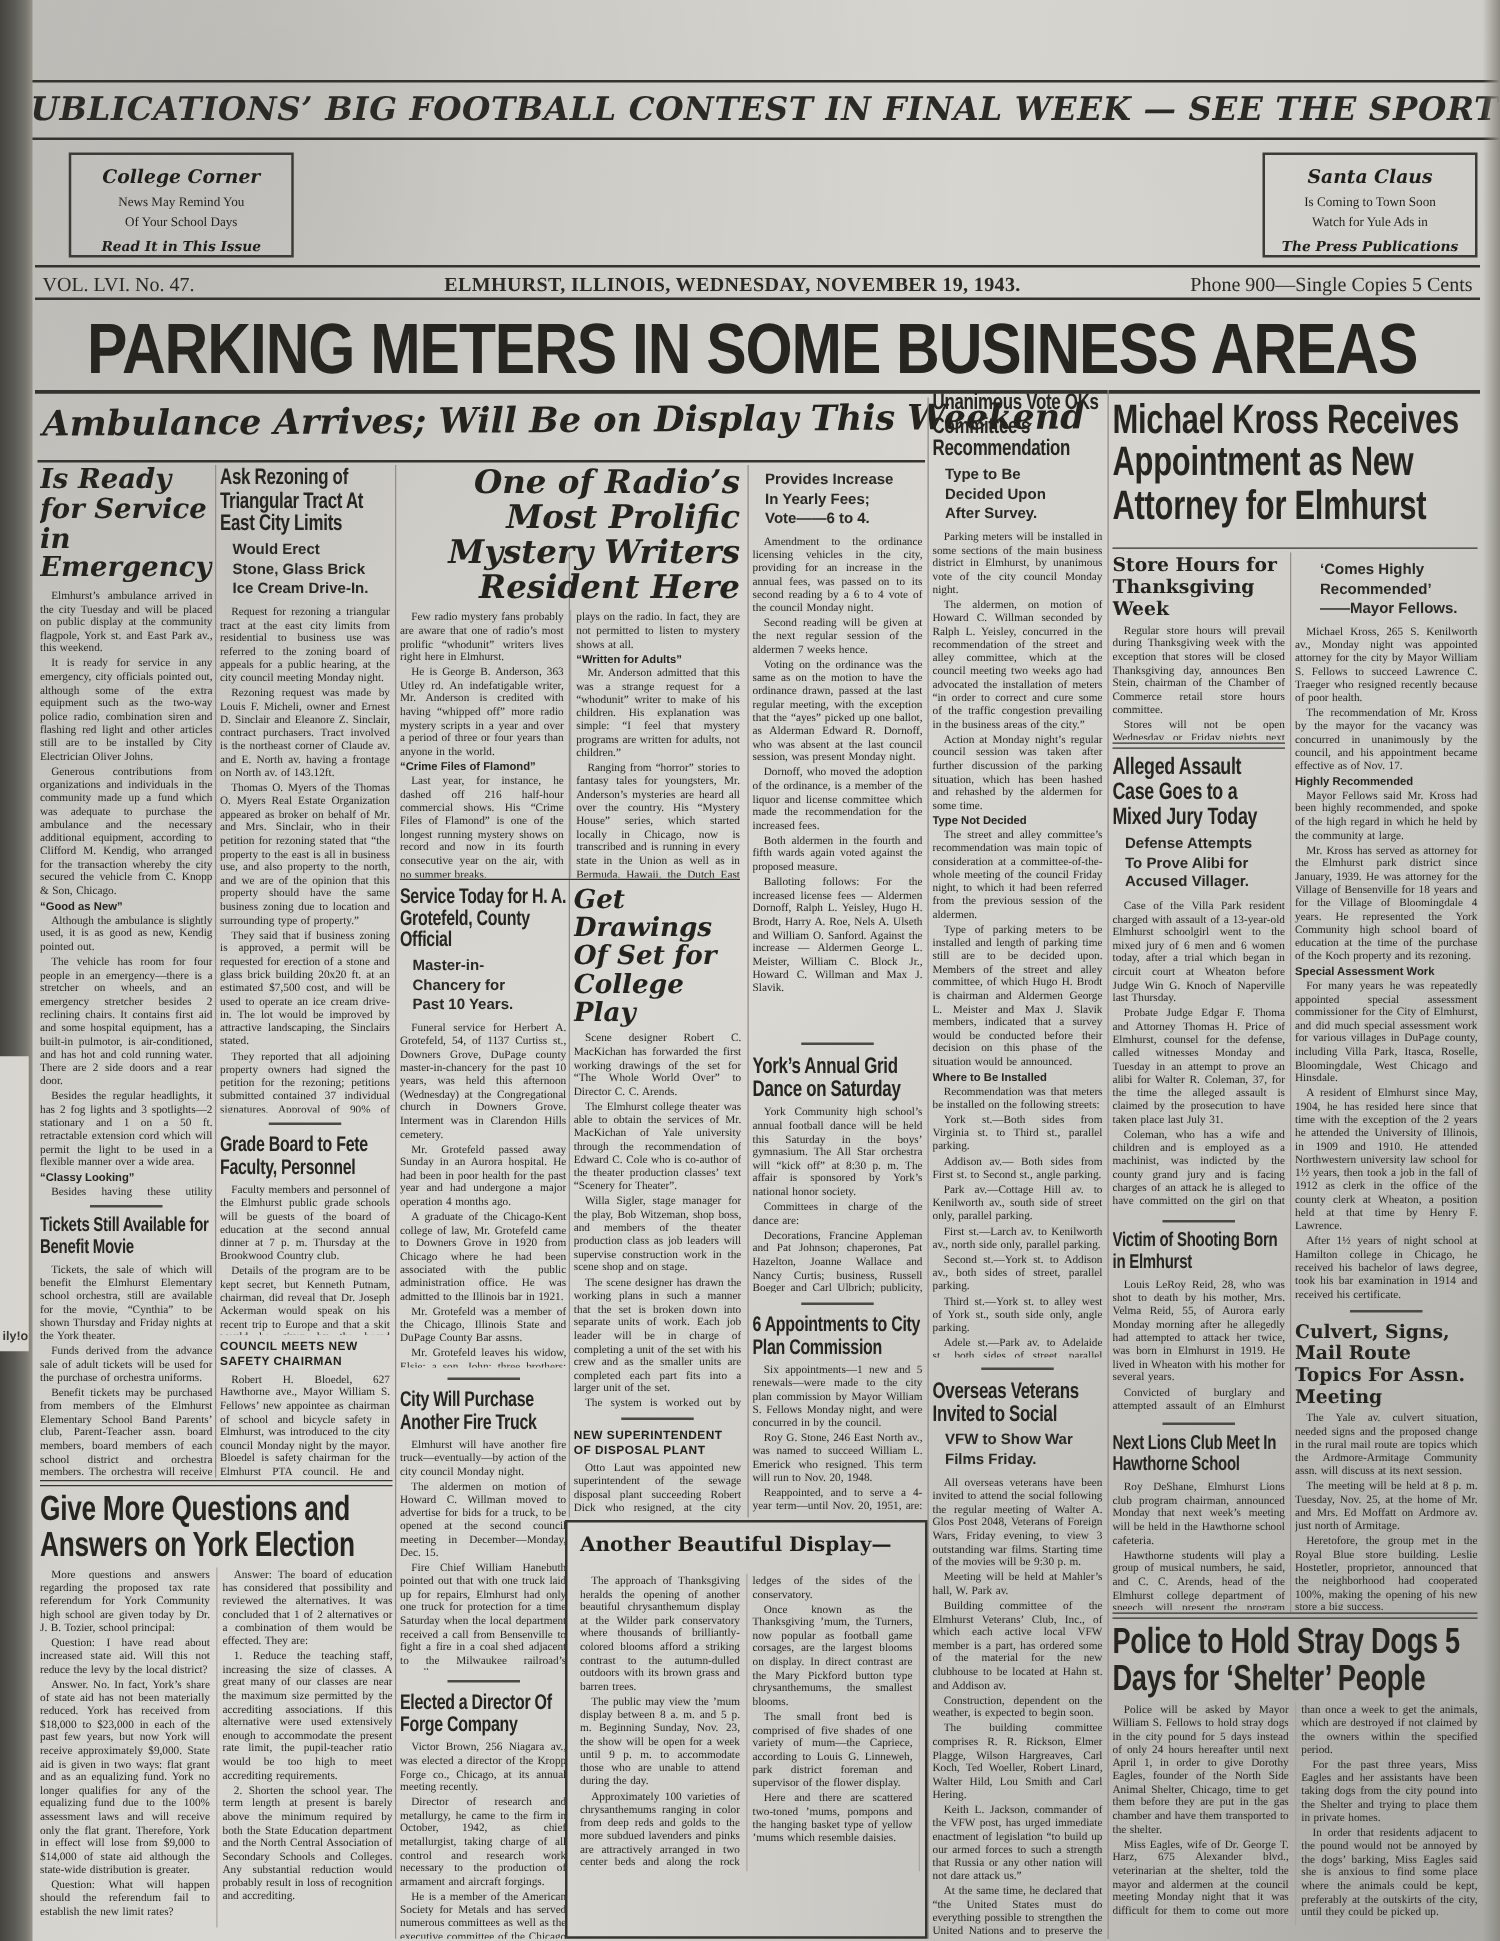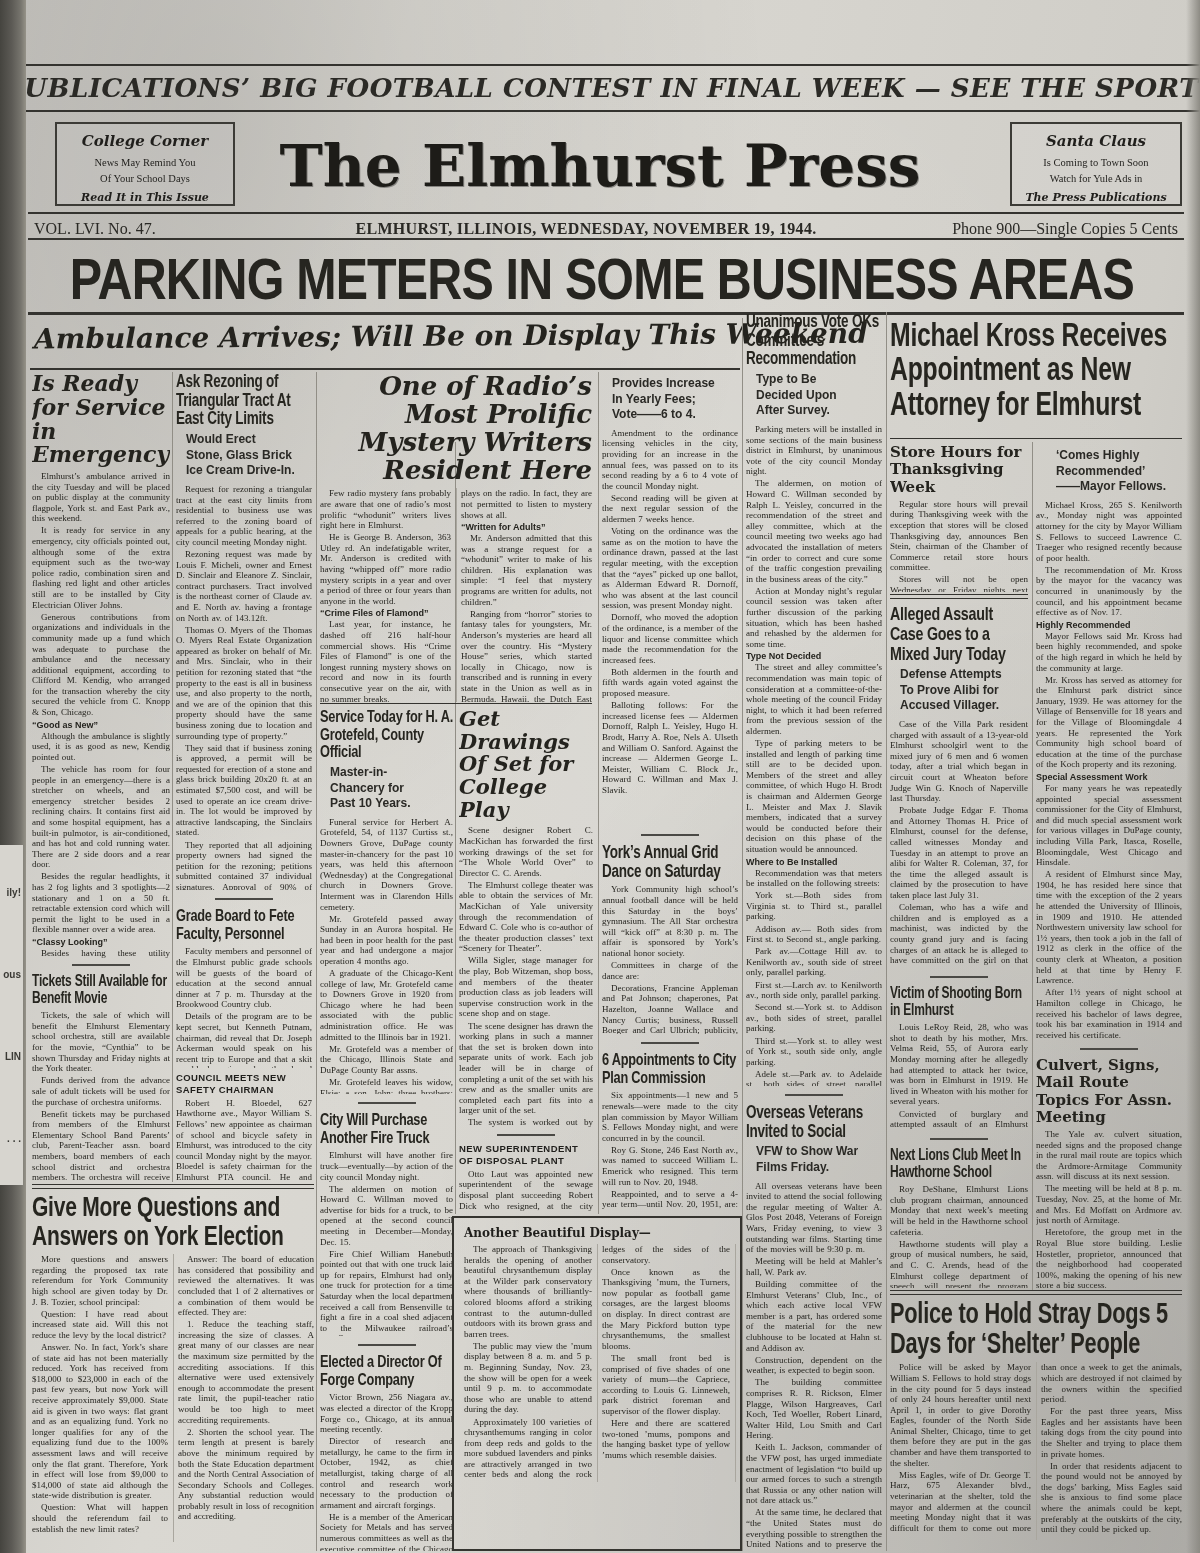--- a/index.html
+++ b/index.html
@@ -6,23 +6,23 @@
   html,body{background:#77756f}
   .sheet{position:relative;width:1200px;height:1553px;margin:0 auto;overflow:hidden;
     background:linear-gradient(100deg,#c9c7c2,#dad8d2 28%,#d6d4ce 55%,#cfcdc7 82%,#bfbdb8);
     font-family:"Liberation Serif",serif;color:#201f1c}
   .sheet::before{content:"";position:absolute;inset:0;pointer-events:none;
     background:radial-gradient(ellipse at 18% 8%,rgba(0,0,0,.10),transparent 40%),
                radial-gradient(ellipse at 90% 95%,rgba(0,0,0,.12),transparent 45%),
                radial-gradient(ellipse at 55% 45%,rgba(255,255,255,.10),transparent 60%)}
   .edge-strip{position:absolute;left:0;top:0;width:26px;height:1553px;z-index:5;
     background:linear-gradient(90deg,#45443f,#5c5a55 45%,#77756e 80%,#969389)}
-  .edge-frag{position:absolute;left:0;top:845px;width:23px;height:340px;z-index:6;background:#d7d5cf;
+  .edge-frag{position:absolute;left:0;top:845px;width:23px;height:236px;z-index:6;background:#d7d5cf;
     font-family:"Liberation Sans",sans-serif;font-weight:bold;font-size:10px;color:#3a3934;
-    display:flex;flex-direction:column;justify-content:space-around;align-items:flex-end;padding:6px 2px;overflow:hidden}
+    display:flex;flex-direction:row;justify-content:space-around;align-items:flex-end;padding:6px 2px;overflow:hidden}
   .right-edge{position:absolute;right:0;top:0;width:14px;height:1553px;z-index:5;
     background:linear-gradient(270deg,#8d8b84,rgba(141,139,132,0))}
   .hr{position:absolute;background:#34332f}
   .dblrule{position:absolute;height:5px;border-top:1.5px solid #34332f;border-bottom:1.5px solid #34332f}
   .vr{position:absolute;width:1px;background:#918e86}
   .art{position:absolute;overflow:hidden}
   .art.dash::before{content:"";display:block;width:58px;border-top:2px solid #4a4945;margin:2px auto 7px}
   .body p{font-size:9px;line-height:10.6px;text-align:justify;text-indent:9px;margin:0 0 1.5px;word-spacing:.6px;color:#25241f}
   .cols2{column-count:2;column-gap:10px;column-rule:1px solid #a9a69e}
   .hs{font-family:"Liberation Sans",sans-serif;font-weight:bold;line-height:1.04;color:#26251f;letter-spacing:-.3px;margin-bottom:4px}
@@ -44,21 +44,21 @@
     text-shadow:1px 1px 0 rgba(0,0,0,.35)}
   .dateline{position:absolute;left:28px;top:214px;width:1156px;height:24px;display:flex;align-items:flex-end;font-size:16px;color:#2a2925}
   .dateline .dl-l{width:220px;text-align:left;padding-left:6px}
   .dateline .dl-c{flex:1;text-align:center;font-weight:bold;letter-spacing:.3px}
   .dateline .dl-r{width:260px;text-align:right;padding-right:6px}
   .mainhead{position:absolute;left:34px;top:246px;width:1136px;height:66px;overflow:visible}
   .mainhead .cond85{font-family:"Liberation Sans",sans-serif;font-weight:bold;font-size:57px;letter-spacing:-1px;color:#262520;text-align:center;white-space:nowrap}
   .ambbanner{position:absolute;left:34px;top:320px;width:706px;height:46px;
     font-family:"DejaVu Serif",serif;font-style:italic;font-weight:bold;font-size:28px;white-space:nowrap;color:#24231e;transform:rotate(-.4deg)}
   .mumbox{position:absolute;left:452px;top:1216px;width:290px;height:335px;border:2.5px solid #35342f;padding:8px 10px;overflow:hidden;background:rgba(255,255,255,.05)}
-  .mumbox .kick{font-family:"DejaVu Serif",serif;font-weight:bold;font-size:12px;margin-bottom:4px}
+  .mumbox .kick{font-family:"DejaVu Serif",serif;font-weight:bold;font-size:16px;margin-bottom:14px}
   .mumbox .hsi{font-size:19px}
 </style>
 </head>
 <body>
 
 <div class="sheet">
 
   <div class="edge-strip"></div>
   <div class="edge-frag">
     <span>ily!</span>
@@ -72,33 +72,32 @@
   <div class="topbanner">PRESS  PUBLICATIONS’  BIG  FOOTBALL  CONTEST  IN  FINAL  WEEK — SEE  THE  SPORT  PAGES</div>
   <div class="hr" style="left:0;top:110px;width:1200px;height:2px"></div>
 
   <div class="infobox" style="left:55px;top:122px;width:180px;height:84px">
     <div class="t">College Corner</div>
     <div class="l">News May Remind You</div>
     <div class="l">Of Your School Days</div>
     <div class="b">Read It in This Issue</div>
   </div>
 
-  <div class="masthead">The Elmhurst Press</div>
 
   <div class="infobox" style="left:1010px;top:122px;width:172px;height:84px">
     <div class="t">Santa Claus</div>
     <div class="l">Is Coming to Town Soon</div>
     <div class="l">Watch for Yule Ads in</div>
     <div class="b">The Press Publications</div>
   </div>
 
   <div class="hr" style="left:28px;top:212px;width:1156px;height:2px"></div>
   <div class="dateline">
     <span class="dl-l">VOL. LVI.   No. 47.</span>
-    <span class="dl-c">ELMHURST, ILLINOIS, WEDNESDAY, NOVEMBER 19, 1944.</span>
+    <span class="dl-c">ELMHURST, ILLINOIS, WEDNESDAY, NOVEMBER 19, 1943.</span>
     <span class="dl-r">Phone 900—Single Copies 5 Cents</span>
   </div>
   <div class="hr" style="left:28px;top:238px;width:1156px;height:2px"></div>
 
   <div class="mainhead">
     <span class="cond85">PARKING METERS IN SOME BUSINESS AREAS</span>
   </div>
   <div class="hr" style="left:28px;top:312px;width:1156px;height:3px"></div>
 
   <div class="ambbanner">Ambulance Arrives; Will Be on Display This Weekend</div>

